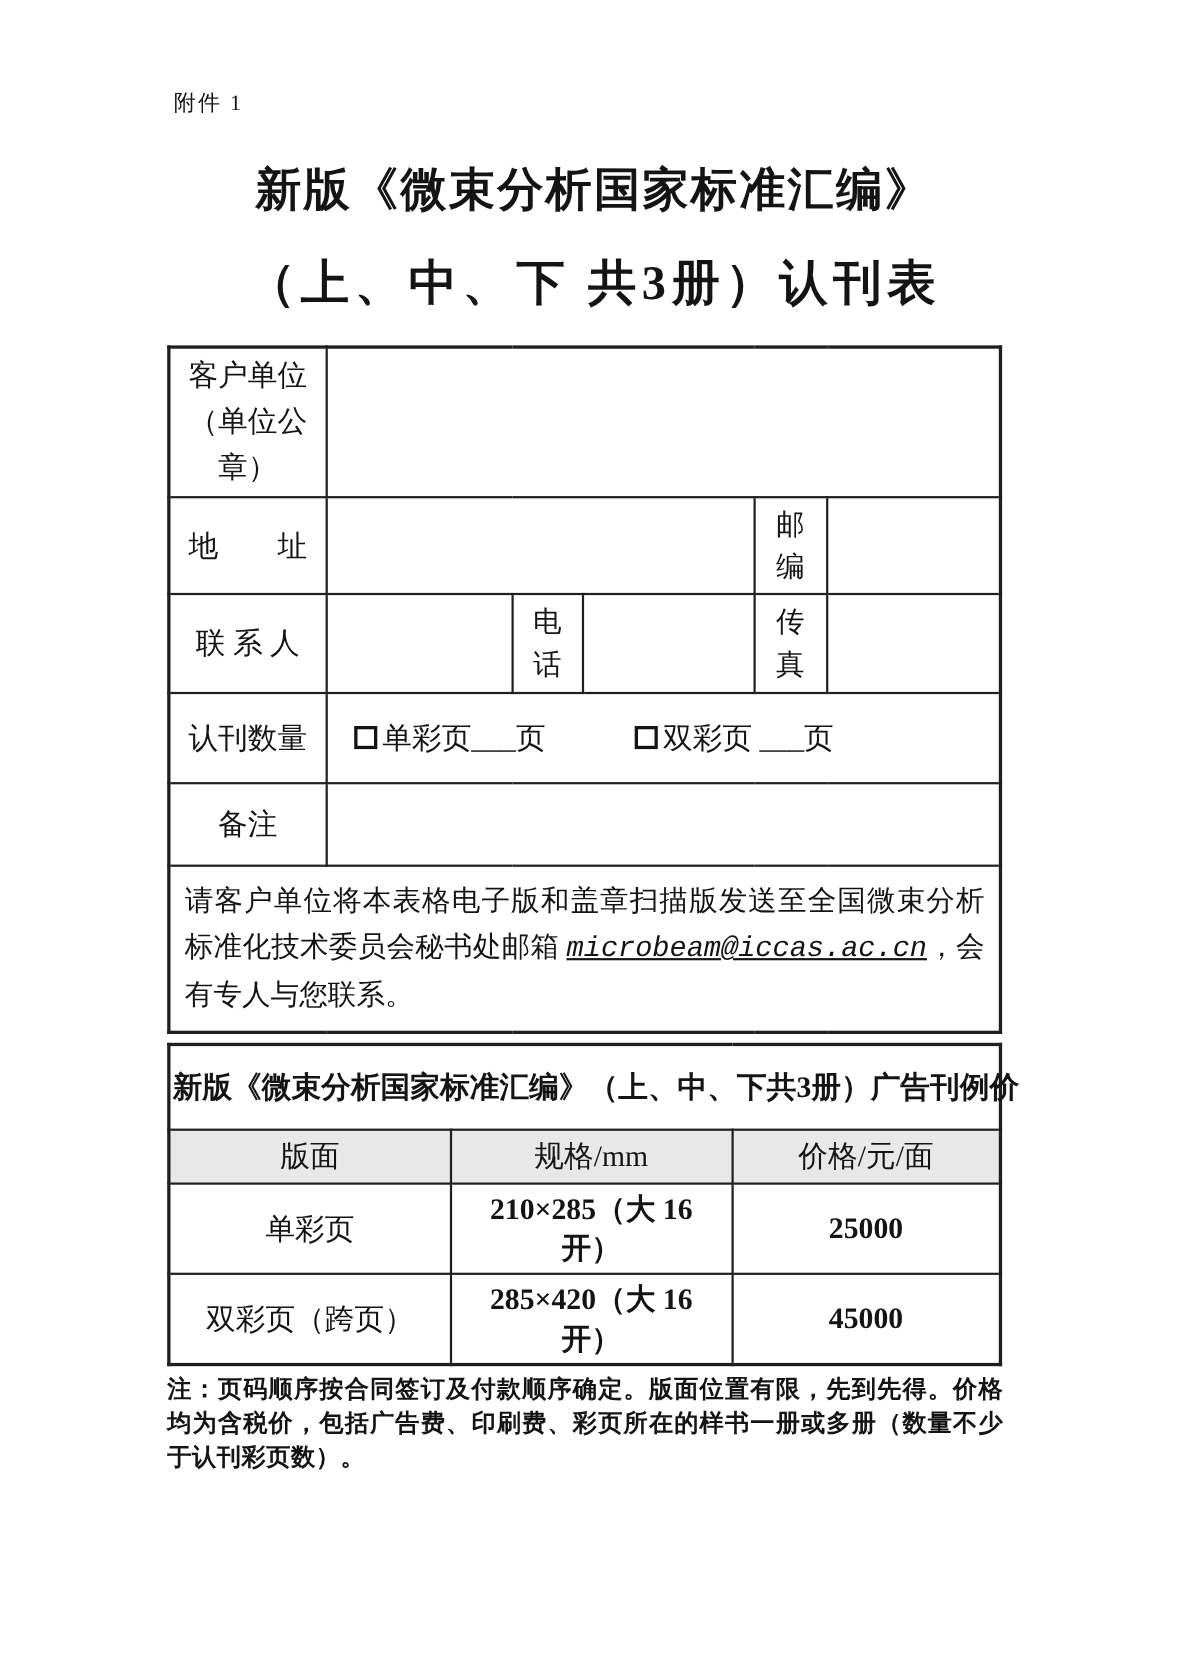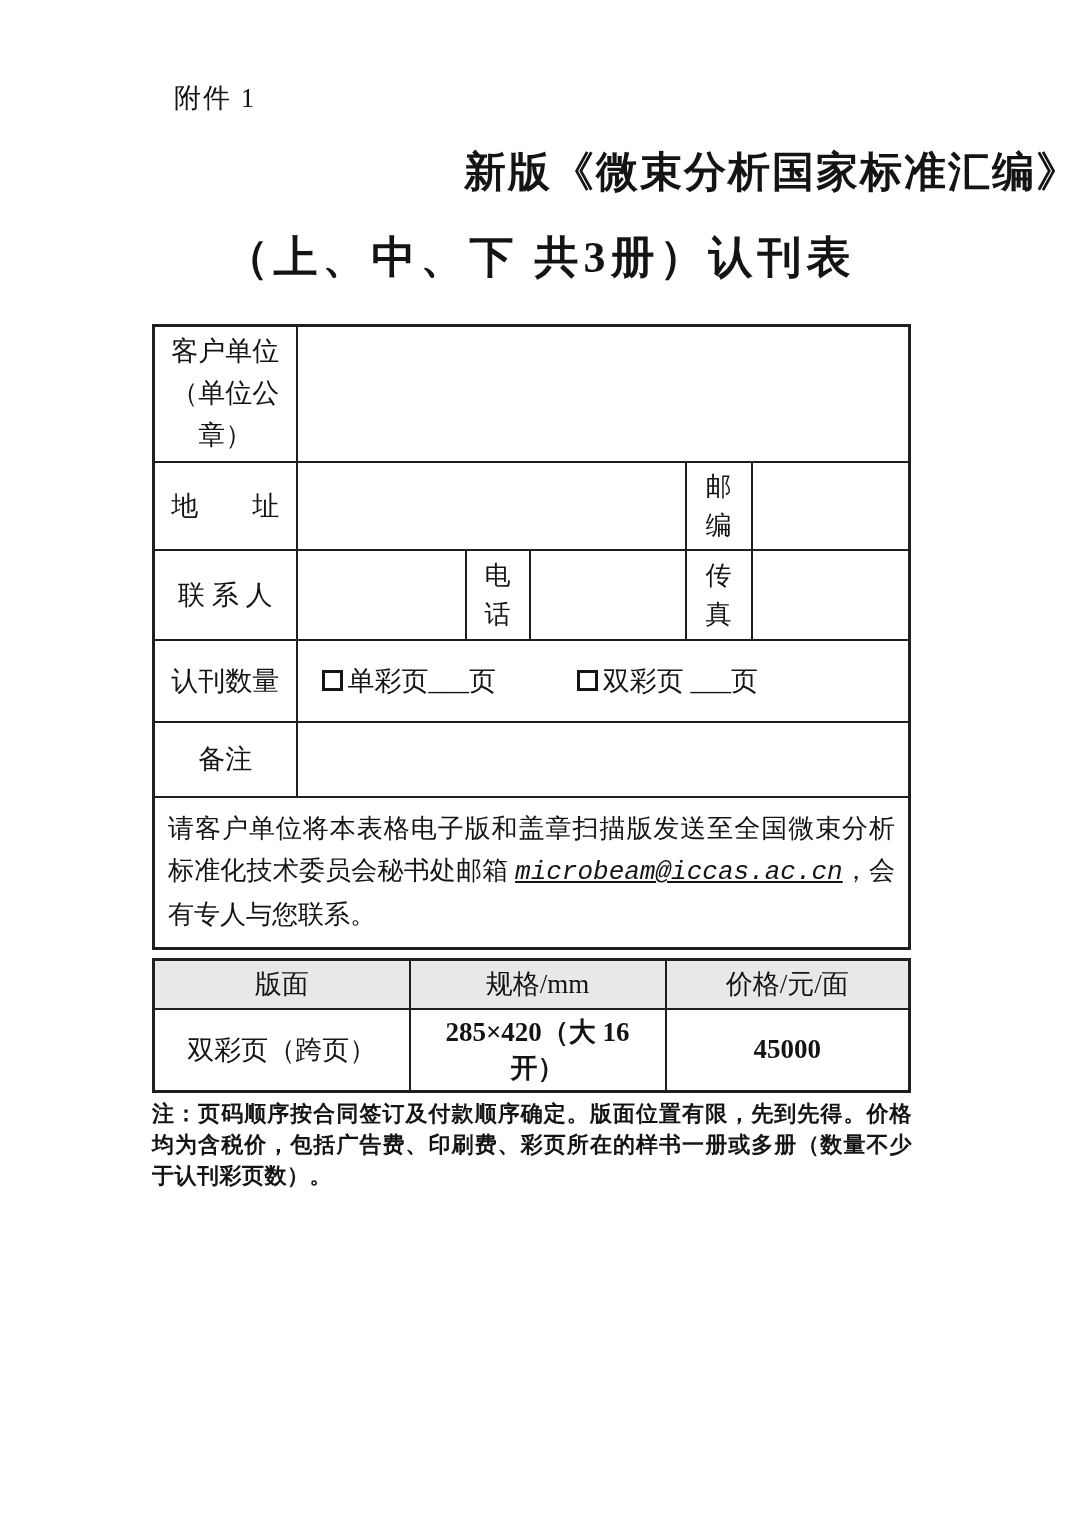--- a/index.html
+++ b/index.html
@@ -12,32 +12,32 @@
   html,body{background:#ffffff;}
   .page{
     position:relative;
     width:1080px;height:1527px;
     background:var(--page-bg);
     color:var(--text);
     font-family:"Liberation Serif","DejaVu Serif",serif;
     overflow:hidden;
   }
   .attachment{
-    position:absolute;left:174px;top:80px;
-    font-size:27px;letter-spacing:2px;
+    position:absolute;left:158px;top:80px;
+    font-size:20px;letter-spacing:2px;
   }
   .title1{
     position:absolute;left:0;top:144px;width:100%;
-    text-align:right;font-size:42px;font-weight:bold;letter-spacing:2px;
+    text-align:center;font-size:42px;font-weight:bold;letter-spacing:2px;
   }
   .title2{
     position:absolute;left:0;top:228px;width:100%;
     text-align:center;font-size:44px;font-weight:bold;letter-spacing:5px;
   }
-  .content{position:absolute;left:152px;top:324px;width:756px;}
+  .content{position:absolute;left:152px;top:314px;width:756px;}
   table{border-collapse:collapse;table-layout:fixed;width:756px;}
   table.form{border:3px solid var(--border);}
   table.price{border:3px solid var(--border);margin-top:8px;}
   td,th{
     border:2px solid var(--border);
     font-size:27px;
     padding:4px 8px;
     vertical-align:middle;
     font-weight:normal;
   }
@@ -150,23 +150,31 @@
     </table>
 
     <table class="price">
       <colgroup>
         <col style="width:256px">
           <col style="width:256px">
           <col style="width:244px">
       </colgroup>
       <tbody>
         <tr>
+          <td colspan="3" class="heading">新版《微束分析国家标准汇编》（上、中、下共3册）广告刊例价</td>
+        </tr>
+        <tr>
           <th class="hdr">版面</th>
           <th class="hdr">规格/mm</th>
           <th class="hdr">价格/元/面</th>
+        </tr>
+        <tr class="pr1">
+          <td class="c-layout">单彩页</td>
+          <td class="c-size">210×285（大 16 开）</td>
+          <td class="c-price">25000</td>
         </tr>
         <tr class="pr2">
           <td class="c-layout">双彩页（跨页）</td>
           <td class="c-size">285×420（大 16 开）</td>
           <td class="c-price">45000</td>
         </tr>
       </tbody>
     </table>
 
     <p class="footnote">注：页码顺序按合同签订及付款顺序确定。版面位置有限，先到先得。价格均为含税价，包括广告费、印刷费、彩页所在的样书一册或多册（数量不少于认刊彩页数）。</p>

